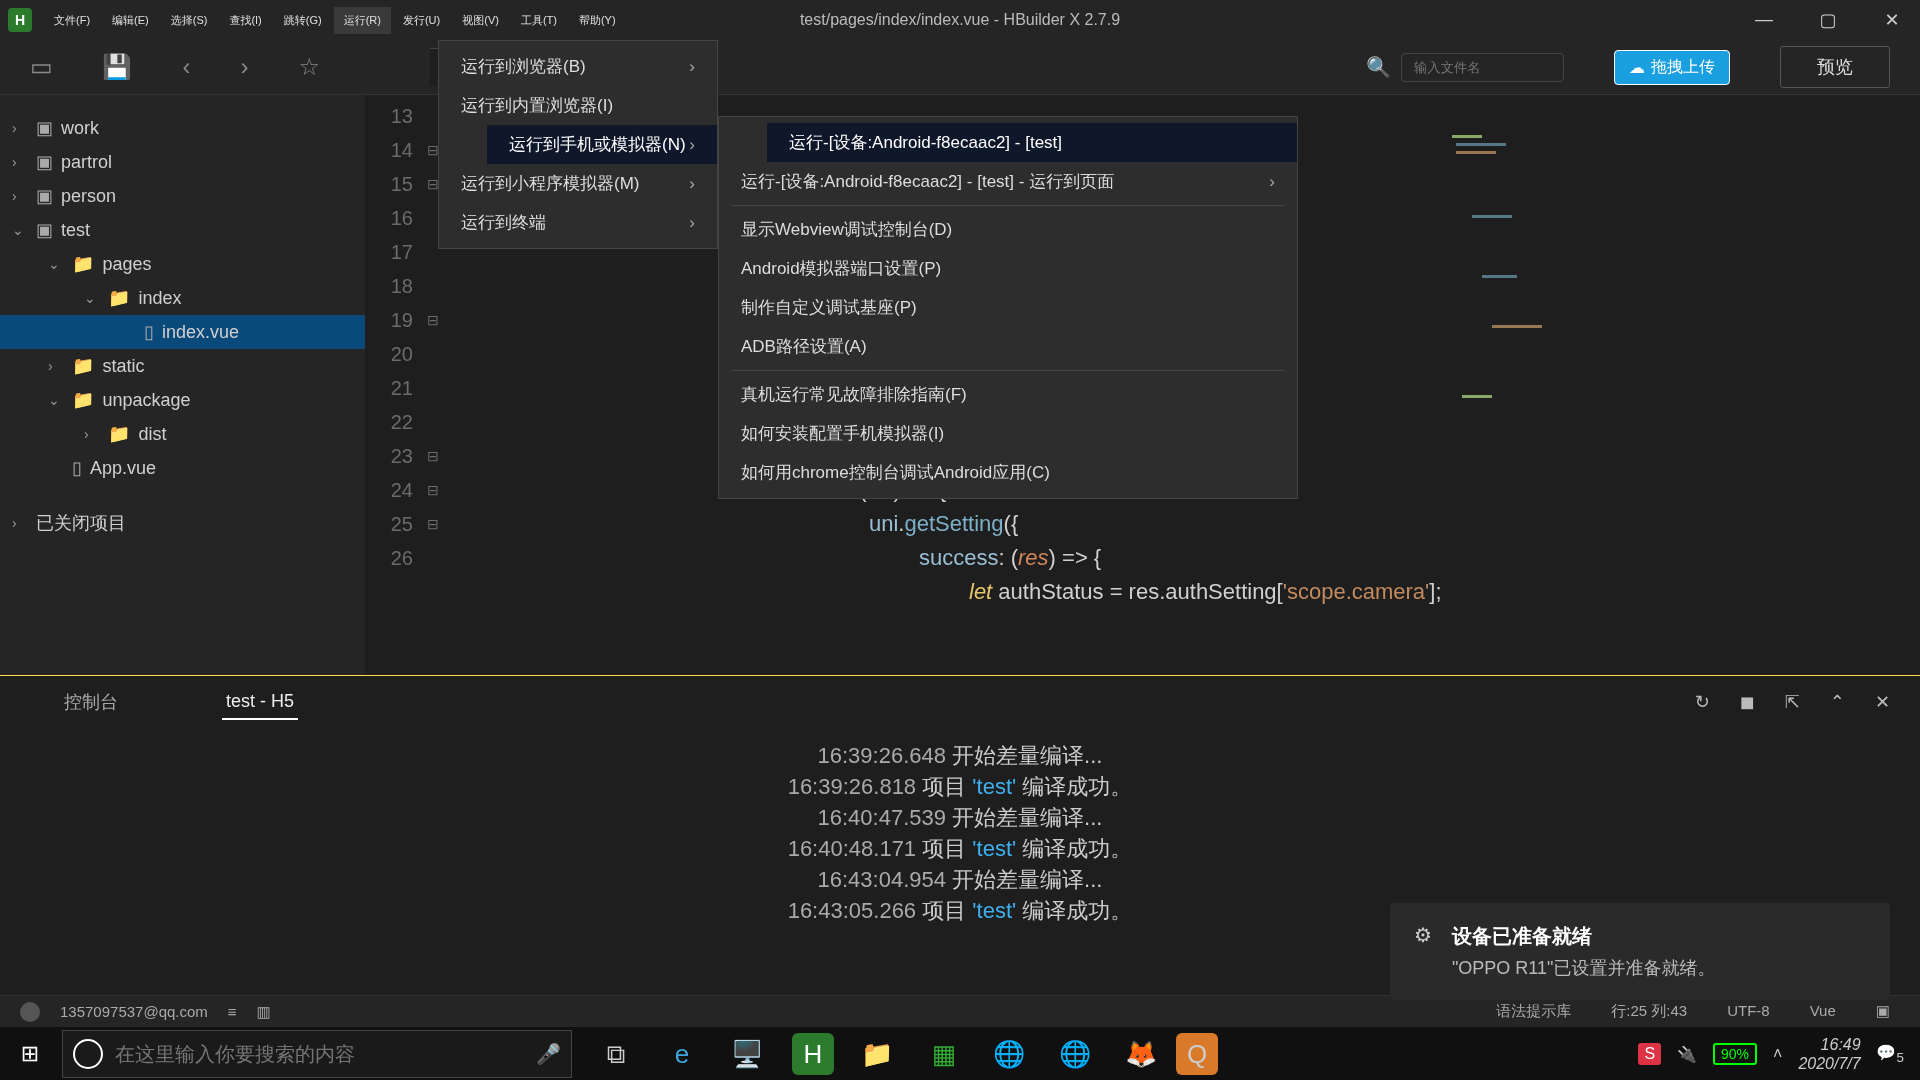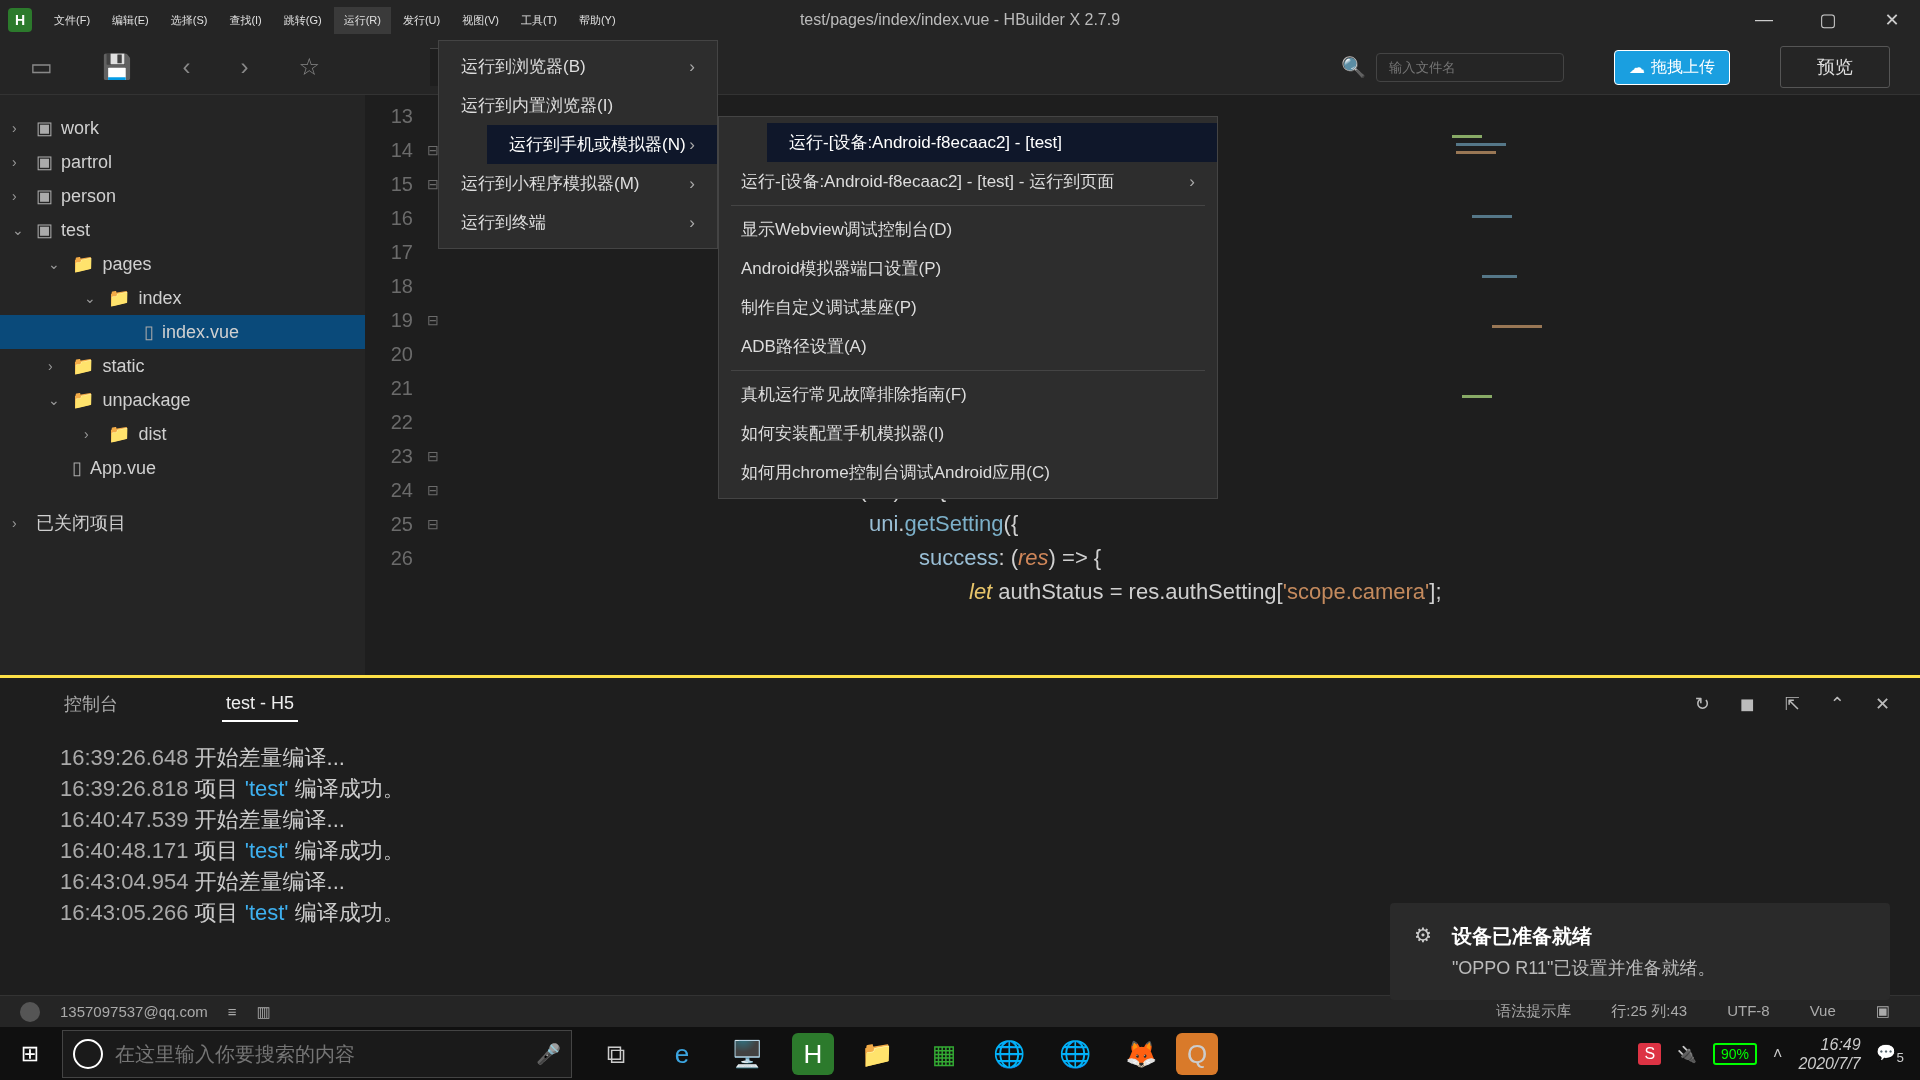--- a/index.html
+++ b/index.html
@@ -14,21 +14,21 @@
 .win-controls { margin-left: auto; display: flex; gap: 24px; color: #ccc; font-size: 18px; }
 .win-btn { width: 40px; text-align: center; cursor: pointer; }
 
 .toolbar { height: 55px; background: #252525; display: flex; align-items: center; padding: 0 30px; gap: 50px; border-bottom: 1px solid #333; }
 .toolbar-left { display: flex; align-items: center; gap: 50px; }
 .tb-icon { color: #888; font-size: 24px; cursor: pointer; }
 .tab-area { flex: 1; display: flex; align-items: center; padding-left: 60px; }
 .editor-tab { background: #1e1e1e; padding: 8px 28px; font-size: 18px; color: #ddd; border-top: 1px solid #444; }
 .search-box { display: flex; align-items: center; gap: 10px; }
 .search-icon { font-size: 20px; color: #ccc; }
-.search-input { background: transparent; border: 1px solid #444; border-radius: 4px; padding: 6px 12px; color: #ccc; width: 188px; }
+.search-input { background: transparent; border: 1px solid #444; border-radius: 4px; padding: 6px 12px; color: #ccc; width: 163px; }
 .btn-upload { background: #1a9fe0; color: #fff; padding: 6px 14px; border-radius: 4px; display: flex; align-items: center; gap: 6px; border: 1px solid #fff; }
 .btn-preview { border: 1px solid #555; padding: 8px 36px; border-radius: 3px; color: #ddd; font-size: 18px; }
 
 .main { display: flex; height: 580px; position: relative; }
 .sidebar { width: 365px; background: #252525; padding-top: 16px; overflow: hidden; }
 .tree-item { display: flex; align-items: center; padding: 6px 8px; font-size: 18px; color: #d0d0d0; gap: 8px; }
 .tree-item.selected { background: #0a4a7a; }
 .chev { width: 16px; color: #999; font-size: 14px; }
 .folder-icon { color: #aaa; }
 .editor { flex: 1; background: #1e1e1e; display: flex; position: relative; }
@@ -40,33 +40,33 @@
 .c-func { color: #7cb0c9; }
 .c-str { color: #c48a5d; }
 .c-param { color: #d0875a; font-style: italic; }
 .c-punc { color: #d0d0d0; }
 .c-prop { color: #9abfd6; }
 .minimap { width: 130px; background: #1e1e1e; position: relative; }
 .minimap-line { position: absolute; height: 3px; }
 
 
 .dropdown1 { position: absolute; top: 40px; left: 438px; width: 280px; background: #2d2d2d; border: 1px solid #444; z-index: 100; padding: 6px 0; }
-.dropdown2 { position: absolute; top: 116px; left: 718px; width: 500px; background: #2d2d2d; border: 1px solid #444; z-index: 100; padding: 6px 0; }
+.dropdown2 { position: absolute; top: 116px; left: 718px; width: 580px; background: #2d2d2d; border: 1px solid #444; z-index: 100; padding: 6px 0; }
 .dd-item { padding: 8px 22px; font-size: 17px; color: #ddd; display: flex; align-items: center; justify-content: space-between; cursor: pointer; }
 .dd-item.hl { background: #0f172a; color: #fff; margin-left: 48px; }
 .dd-sep { height: 1px; background: #444; margin: 4px 12px; }
 .dd-arrow { color: #aaa; }
 
 
-.console-area { height: 320px; background: #1e1e1e; border-top: 3px solid #fde047; }
+.console-area { height: 320px; background: #1e1e1e; border-top: 1px solid #fde047; }
 .console-tabs { display: flex; padding: 8px 60px; gap: 100px; align-items: center; position: relative; }
 .console-tab { font-size: 18px; color: #aaa; padding: 6px 4px; }
 .console-tab.active { color: #eee; border-bottom: 2px solid #fff; }
 .console-tools { position: absolute; right: 30px; display: flex; gap: 30px; color: #bbb; font-size: 18px; }
-.console-body { padding: 12px 60px; font-family: Consolas, monospace; font-size: 22px; line-height: 31px; color: #ccc; white-space: pre; }
+.console-body { padding: 12px 60px; font-family: Consolas, monospace; font-size: 22px; line-height: 31px; color: #ccc; white-space: pre; text-align: center; }
 .c-ts { color: #aaa; }
 .c-proj { color: #3eb0ef; }
 
 
 .status-bar { height: 32px; background: #252525; display: flex; align-items: center; padding: 0 20px; gap: 20px; font-size: 15px; color: #aaa; border-top: 1px solid #333; position: relative; }
 .status-right { position: absolute; right: 30px; display: flex; gap: 40px; }
 
 
 .notification { position: absolute; right: 30px; bottom: 80px; width: 500px; background: #2a2a2a; padding: 20px 24px; border-radius: 4px; display: flex; gap: 20px; }
 .notif-icon { font-size: 20px; color: #ccc; }

